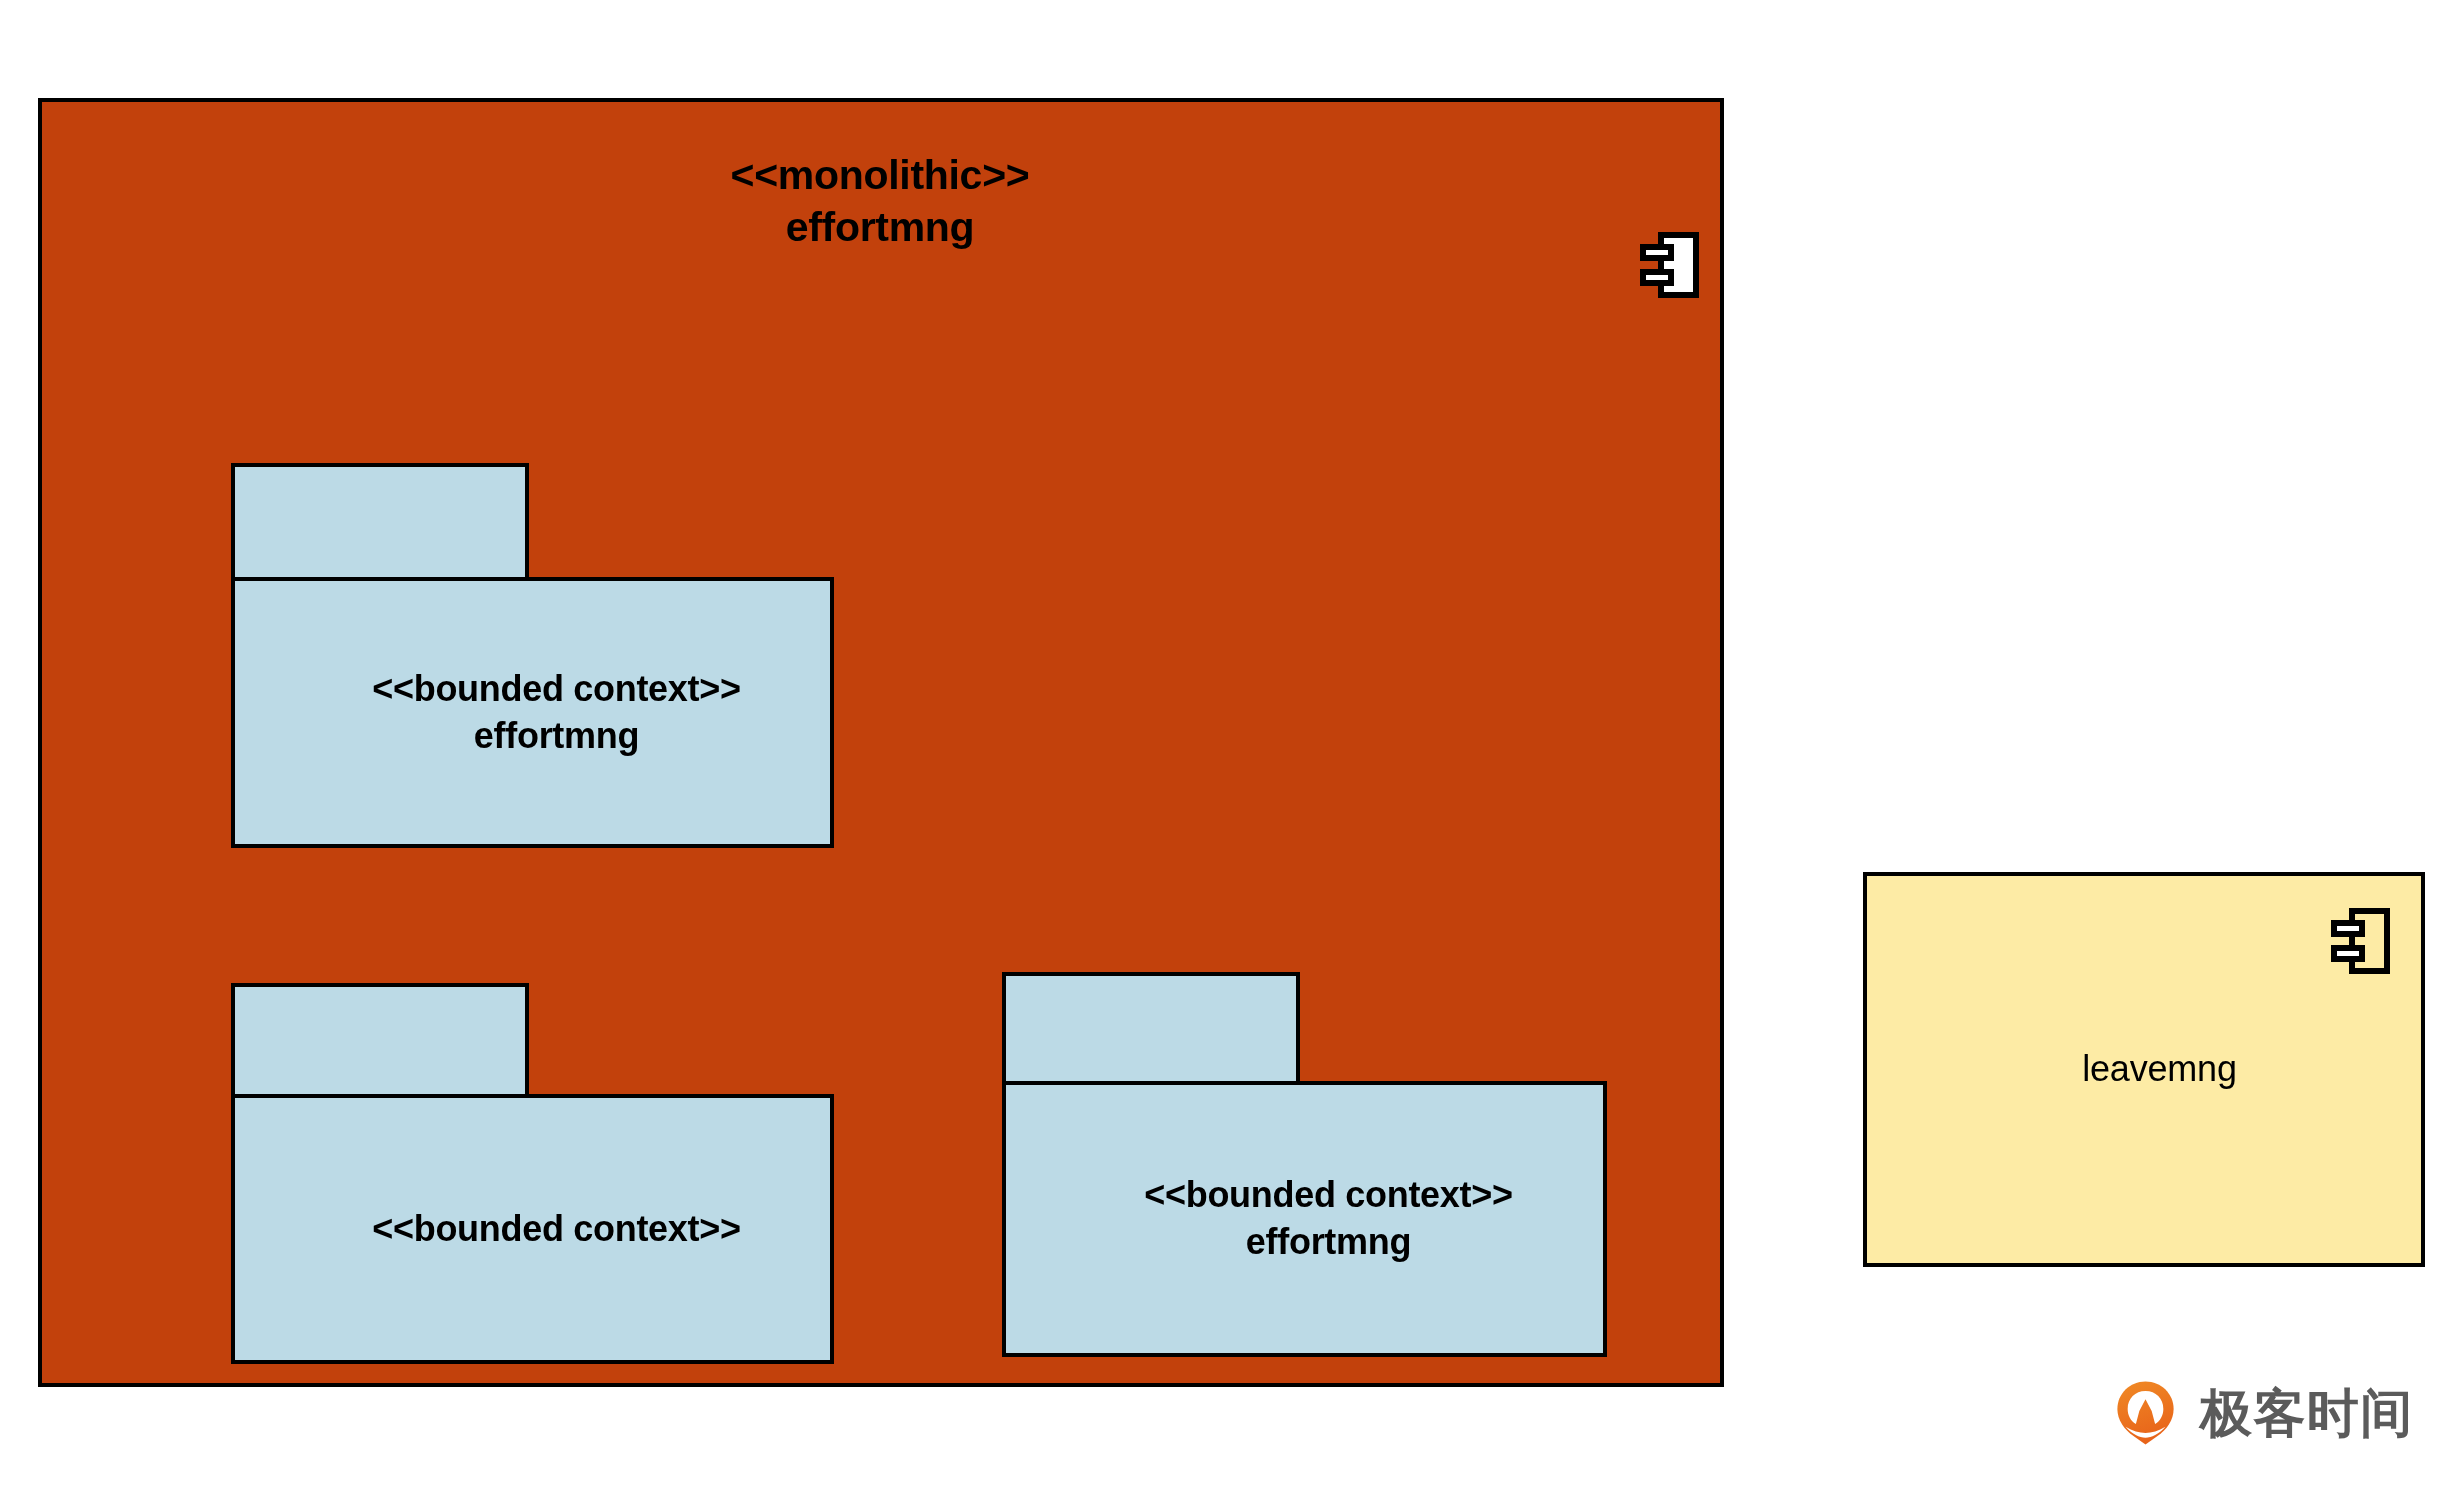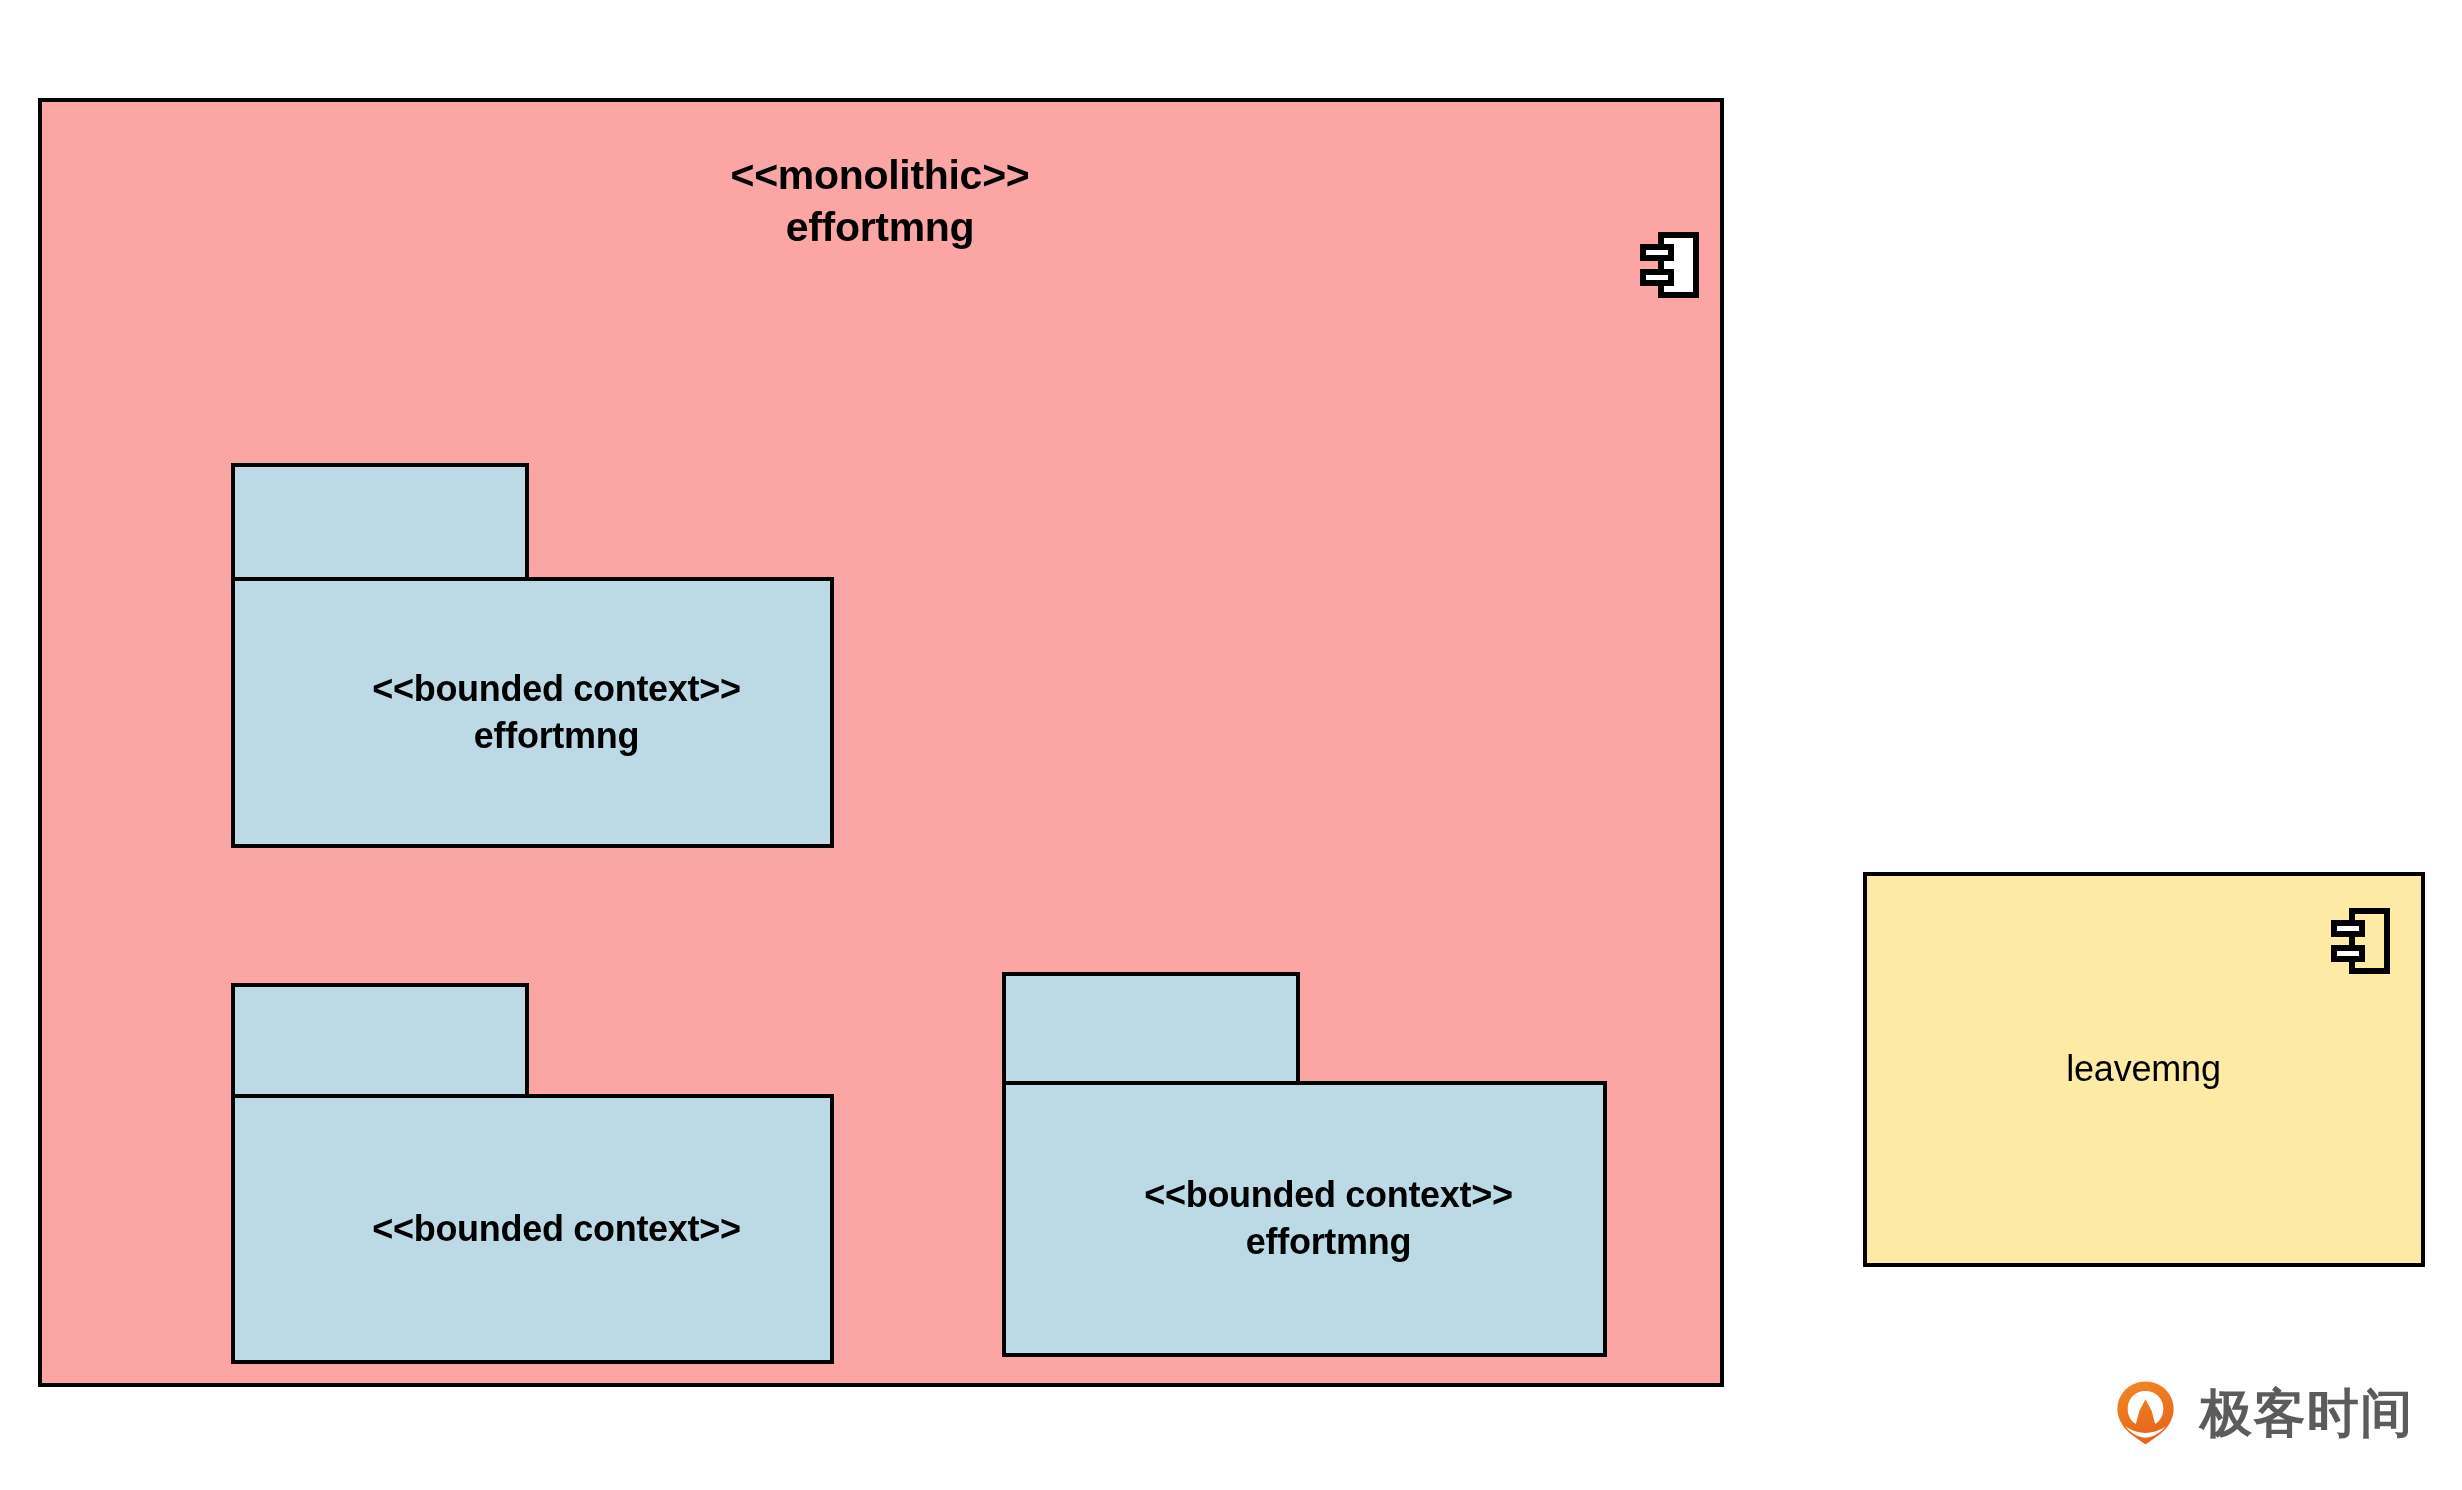--- a/index.html
+++ b/index.html
@@ -19,21 +19,21 @@
   }
 
   
   .monolith-box {
     position: absolute;
     left: 38px;
     top: 98px;
     width: 1686px;
     height: 1289px;
     border: 4.8px solid #000000;
-    background: #fca5a5;
+    background: #c2410c;
     box-sizing: border-box;
   }
   .monolith-title {
     position: absolute;
     left: 0;
     top: 47px;
     width: 1676px;
     text-align: center;
     font-size: 41px;
     font-weight: bold;
@@ -142,21 +142,21 @@
     left: 1863px;
     top: 872px;
     width: 562px;
     height: 395px;
     border: 4.8px solid #000000;
     background: #fdeba5;
     box-sizing: border-box;
   }
   .leavemng-label {
     position: absolute;
-    left: 0;
+    left: 16px;
     top: 0;
     width: 553px;
     height: 386px;
     display: flex;
     align-items: center;
     justify-content: center;
     font-size: 36px;
     color: #000000;
     letter-spacing: -0.2px;
   }

